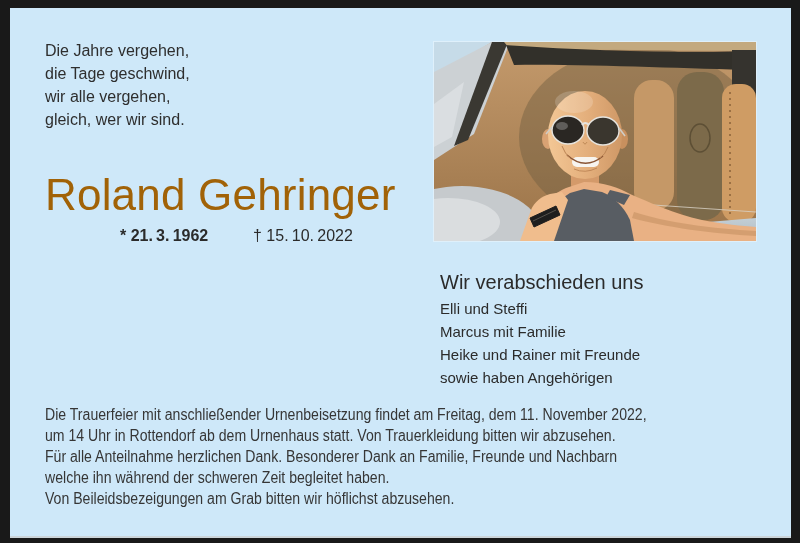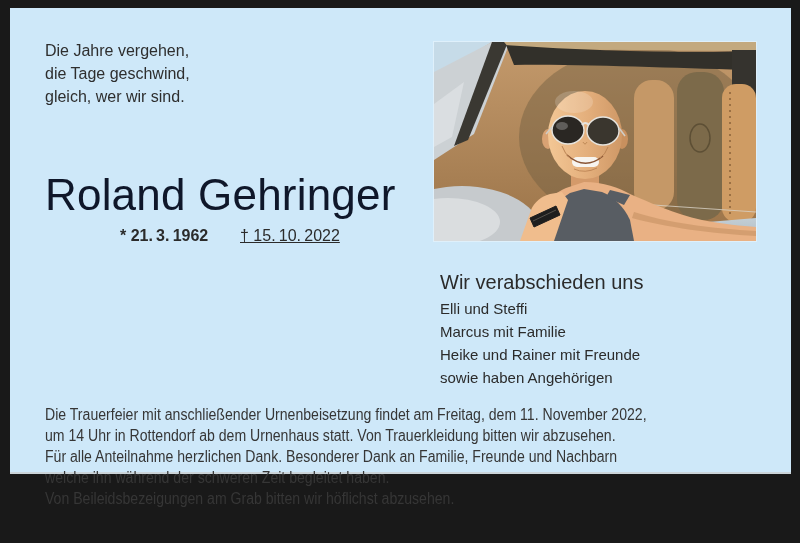--- a/index.html
+++ b/index.html
@@ -2,31 +2,31 @@
 <html lang="de"><head>
 <meta charset="utf-8">
 <title>Traueranzeige</title>
 <style>
   html,body{margin:0;padding:0;background:#1a1a1a;}
   .stage{
     position:relative;width:800px;height:543px;background:#191919;
     font-family:"Liberation Sans","DejaVu Sans",sans-serif;overflow:hidden;
   }
   .card{
-    position:absolute;left:10px;top:8px;width:781px;height:464px;
+    position:absolute;left:10px;top:8px;width:781px;height:528px;
     background:#cee8f9;box-shadow:0 2px 0 rgba(235,246,252,.85);
   }
   .poem{position:absolute;left:35px;top:31px;font-size:16px;line-height:23px;color:#2e2e2e;}
   .name{
     position:absolute;left:35px;top:162px;margin:0;font-size:44px;font-weight:400;
-    letter-spacing:.2px;color:#0f172a;white-space:nowrap;
+    letter-spacing:.2px;color:#a16207;white-space:nowrap;
   }
   .dates{position:absolute;left:0;top:219px;width:420px;height:20px;font-size:16px;color:#2b2b2b;}
   .birth{position:absolute;left:110px;white-space:nowrap;font-weight:bold;}
-  .death{position:absolute;left:230px;white-space:nowrap;text-decoration:underline;}
+  .death{position:absolute;left:243px;white-space:nowrap;}
   .photo{
     position:absolute;left:424px;top:34px;width:322px;height:199px;
     outline:1px solid rgba(255,255,255,.35);overflow:hidden;background:#a87d4e;
   }
   .photo svg{display:block;width:100%;height:100%;}
   .farewell-heading{position:absolute;left:430px;top:264px;font-size:20px;line-height:20px;color:#2b2b2b;}
   .mourners{position:absolute;left:430px;top:289px;font-size:15px;line-height:23px;color:#2b2b2b;}
   .announcement{
     position:absolute;left:35px;top:396px;width:760px;font-size:16px;line-height:21px;color:#363636;
     transform:scaleX(.88);transform-origin:0 0;white-space:nowrap;
@@ -34,20 +34,21 @@
 </style>
 </head>
 <body>
 
 <div class="stage">
   <div class="card">
 
     <div class="poem">
       <div>Die Jahre vergehen,</div>
       <div>die Tage geschwind,</div>
+      <div>wir alle vergehen,</div>
       <div>gleich, wer wir sind.</div>
     </div>
 
     <h1 class="name">Roland Gehringer</h1>
 
     <div class="dates">
       <span class="birth">* 21. 3. 1962</span>
       <span class="death">† 15. 10. 2022</span>
     </div>
 

